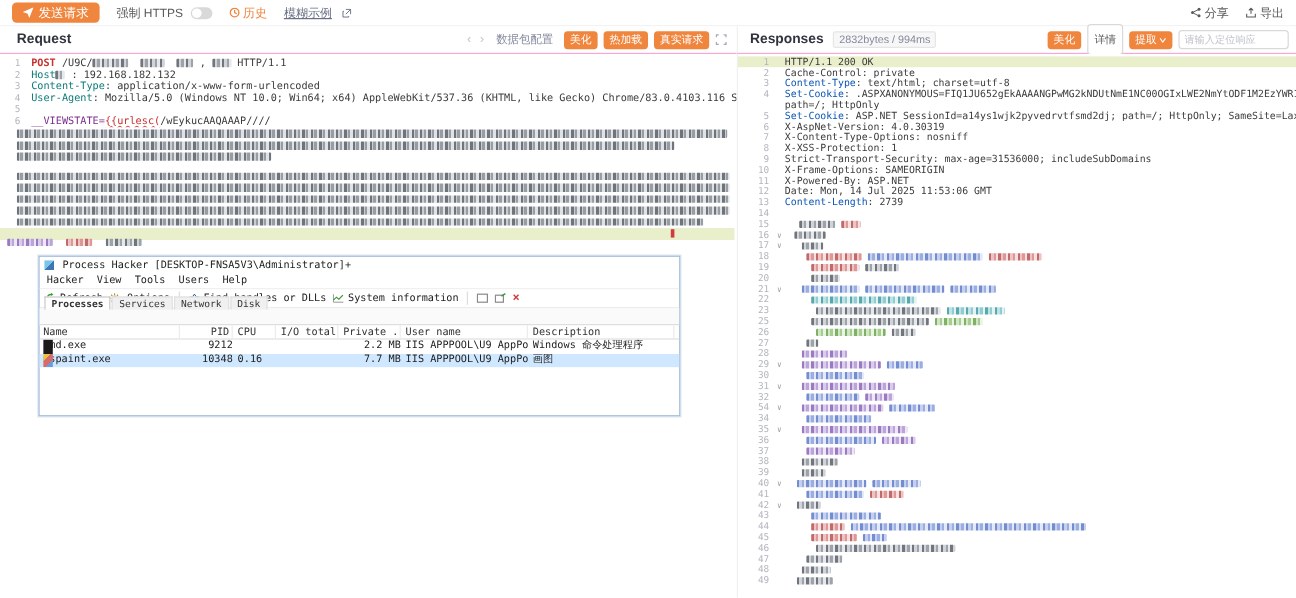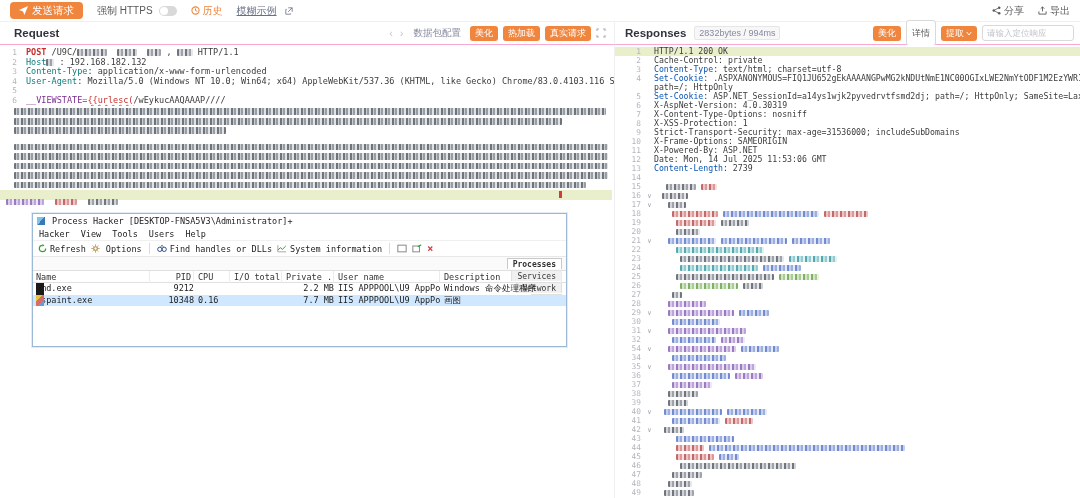--- a/index.html
+++ b/index.html
@@ -62,21 +62,21 @@
   .hl-body { height:9.5px; margin-top:2px; background:#e9efca; position:relative; }
   
   .phwin { position:absolute; left:32px; top:168px; width:535px; height:134px; background:#fff;
     border:1px solid #9db8d6; box-shadow:0 0 0 1px #e3ebf4; font-size:8.5px; color:#1c1c1c; z-index:5;}
   .phtitle { height:14px; display:flex; align-items:center; gap:4px; padding:0 4px; font-size:8.5px; }
   .phmenu { height:12px; display:flex; align-items:center; gap:11px; padding:0 6px; font-size:8.5px; color:#222;}
   .phtool { height:17px; display:flex; align-items:center; gap:5px; padding:0 5px; font-size:8.5px;
     border-top:1px solid #f0f0f0; border-bottom:1px solid #e8e8e8;}
   .phsep { width:1px; height:11px; background:#dcdcdc; margin:0 2px;}
   .phtabs { height:13px; display:flex; align-items:flex-end; gap:1px; padding:1px 4px 12px 4px;
-    background:#fafafa; border-bottom:1px solid #dfdfdf; font-size:8px; color:#333;flex-direction:column;}
+    background:#fafafa; border-bottom:1px solid #dfdfdf; font-size:8px; color:#333;}
   .phtab { padding:0 5px; height:11px; line-height:11px; background:#f0f0f0; border:1px solid #e0e0e0; border-bottom:none;}
   .phtab.active { background:#fff; border-color:#c9c9c9; font-weight:bold;}
   .phgrid { position:relative; }
   .phhdr { position:relative; height:12px; border-bottom:1px solid #e0e0e0; color:#333; }
   .phhdr span, .phrow span { position:absolute; top:0; height:12px; line-height:12px; overflow:hidden; white-space:nowrap;}
   .phhdr span { border-right:1px solid #ececec; padding-right:2px;}
   .phrow { position:relative; height:11.5px; }
   .phrow span { height:11.5px; line-height:11.5px; }
   .phrow.sel { background:#cfe8ff; }
   .icon-sq { display:inline-block; width:8px; height:8px; vertical-align:-1px; margin-right:3px;}
@@ -293,21 +293,20 @@
       <div class="rrow"><span class="ln">14</span><span class="fold"></span></div>
       <div class="rrow"><span class="ln">15</span><span class="fold"></span><span style="display: inline-block; width: 12px;"></span><span class="mz mz-g" style="width: 30px;"></span><span class="mz mz-r" style="width: 16px;"></span></div>
       <div class="rrow"><span class="ln">16</span><span class="fold">∨</span><span style="display: inline-block; width: 8px;"></span><span class="mz mz-g" style="width: 26px;"></span></div>
       <div class="rrow"><span class="ln">17</span><span class="fold">∨</span><span style="display: inline-block; width: 14px;"></span><span class="mz mz-g" style="width: 18px;"></span></div>
       <div class="rrow"><span class="ln">18</span><span class="fold"></span><span style="display: inline-block; width: 18px;"></span><span class="mz mz-r" style="width: 46px;"></span><span class="mz mz-b" style="width: 96px;"></span><span class="mz mz-r" style="width: 44px;"></span></div>
       <div class="rrow"><span class="ln">19</span><span class="fold"></span><span style="display: inline-block; width: 22px;"></span><span class="mz mz-r" style="width: 40px;"></span><span class="mz mz-g" style="width: 28px;"></span></div>
       <div class="rrow"><span class="ln">20</span><span class="fold"></span><span style="display: inline-block; width: 22px;"></span><span class="mz mz-g" style="width: 24px;"></span></div>
       <div class="rrow"><span class="ln">21</span><span class="fold">∨</span><span style="display: inline-block; width: 14px;"></span><span class="mz mz-b" style="width: 48px;"></span><span class="mz mz-b" style="width: 66px;"></span><span class="mz mz-b" style="width: 38px;"></span></div>
       <div class="rrow"><span class="ln">22</span><span class="fold"></span><span style="display: inline-block; width: 22px;"></span><span class="mz mz-t" style="width: 88px;"></span></div>
       <div class="rrow"><span class="ln">23</span><span class="fold"></span><span style="display: inline-block; width: 26px;"></span><span class="mz mz-g" style="width: 104px;"></span><span class="mz mz-t" style="width: 48px;"></span></div>
-      <div class="rrow"><span class="ln">24</span><span class="fold"></span><span style="display: inline-block; width: 26px;"></span><span class="mz mz-t" style="width: 78px;"></span><span class="mz mz-b" style="width: 38px;"></span></div>
       <div class="rrow"><span class="ln">25</span><span class="fold"></span><span style="display: inline-block; width: 22px;"></span><span class="mz mz-g" style="width: 98px;"></span><span class="mz mz-gr" style="width: 40px;"></span></div>
       <div class="rrow"><span class="ln">26</span><span class="fold"></span><span style="display: inline-block; width: 26px;"></span><span class="mz mz-gr" style="width: 58px;"></span><span class="mz mz-g" style="width: 20px;"></span></div>
       <div class="rrow"><span class="ln">27</span><span class="fold"></span><span style="display: inline-block; width: 18px;"></span><span class="mz mz-g" style="width: 10px;"></span></div>
       <div class="rrow"><span class="ln">28</span><span class="fold"></span><span style="display: inline-block; width: 14px;"></span><span class="mz mz-p" style="width: 38px;"></span></div>
       <div class="rrow"><span class="ln">29</span><span class="fold">∨</span><span style="display: inline-block; width: 14px;"></span><span class="mz mz-p" style="width: 66px;"></span><span class="mz mz-b" style="width: 30px;"></span></div>
       <div class="rrow"><span class="ln">30</span><span class="fold"></span><span style="display: inline-block; width: 18px;"></span><span class="mz mz-b" style="width: 48px;"></span></div>
       <div class="rrow"><span class="ln">31</span><span class="fold">∨</span><span style="display: inline-block; width: 14px;"></span><span class="mz mz-p" style="width: 78px;"></span></div>
       <div class="rrow"><span class="ln">32</span><span class="fold"></span><span style="display: inline-block; width: 18px;"></span><span class="mz mz-b" style="width: 44px;"></span><span class="mz mz-p" style="width: 24px;"></span></div>
       <div class="rrow"><span class="ln">54</span><span class="fold">∨</span><span style="display: inline-block; width: 14px;"></span><span class="mz mz-p" style="width: 68px;"></span><span class="mz mz-b" style="width: 38px;"></span></div>
       <div class="rrow"><span class="ln">34</span><span class="fold"></span><span style="display: inline-block; width: 18px;"></span><span class="mz mz-b" style="width: 54px;"></span></div>

